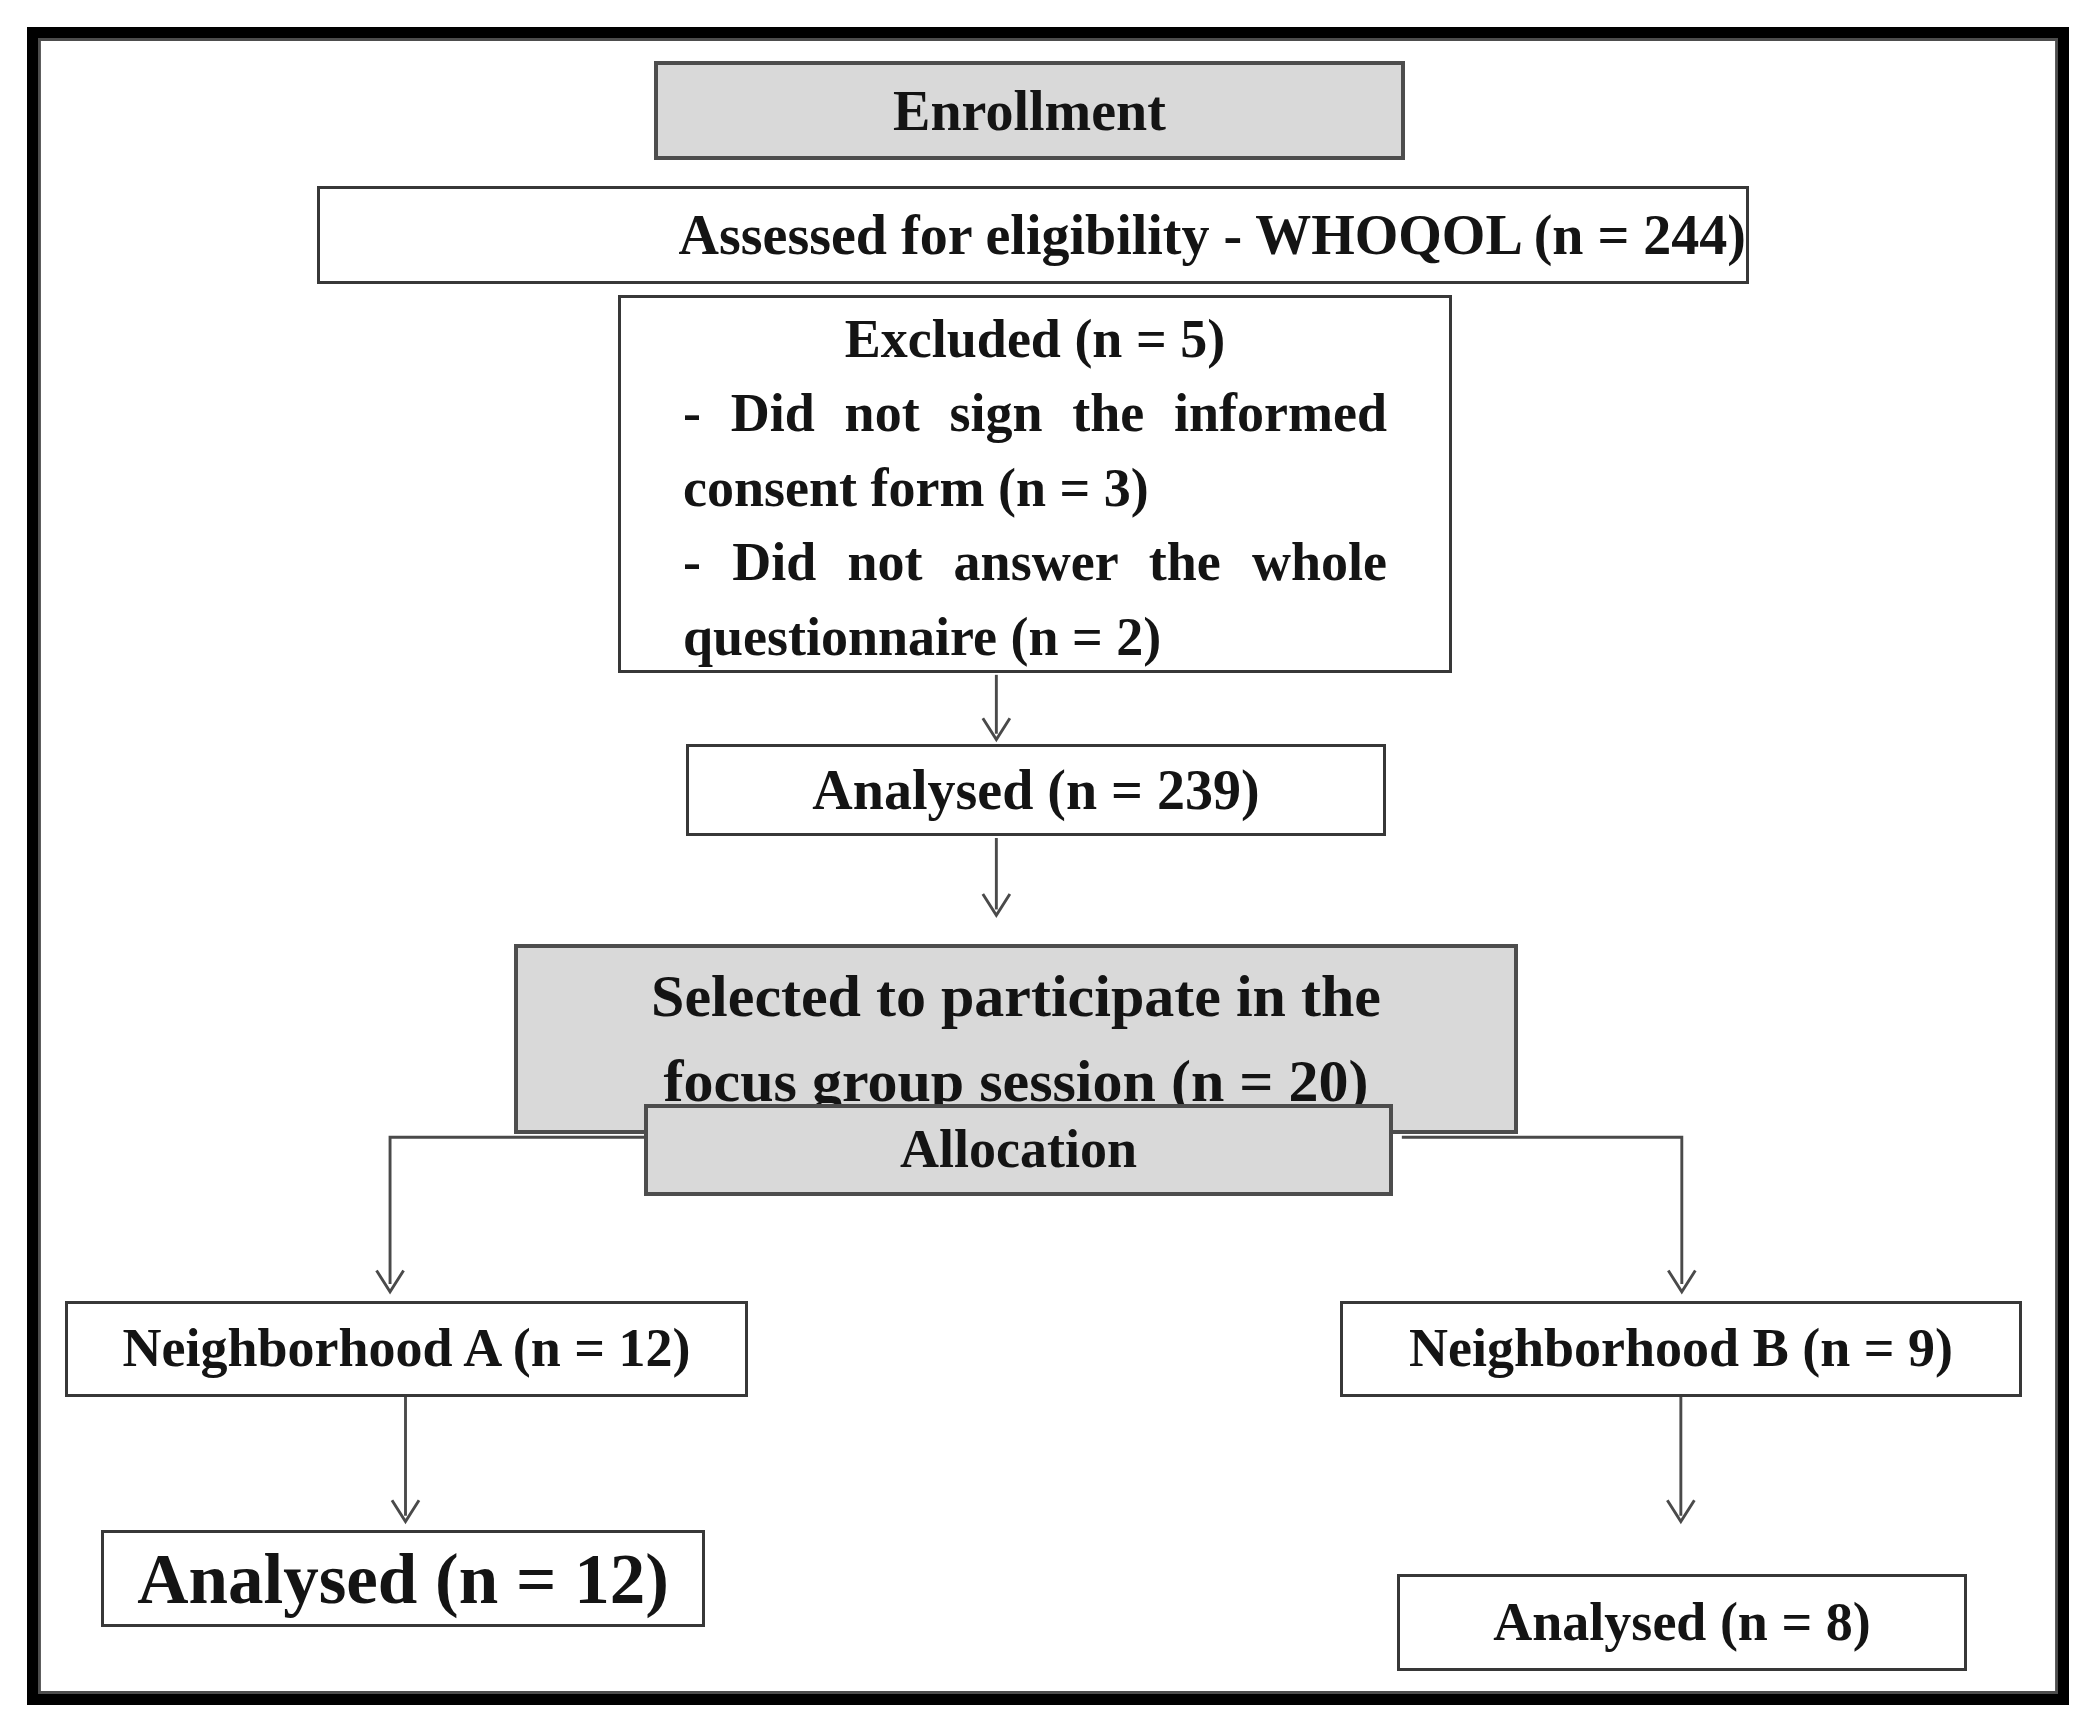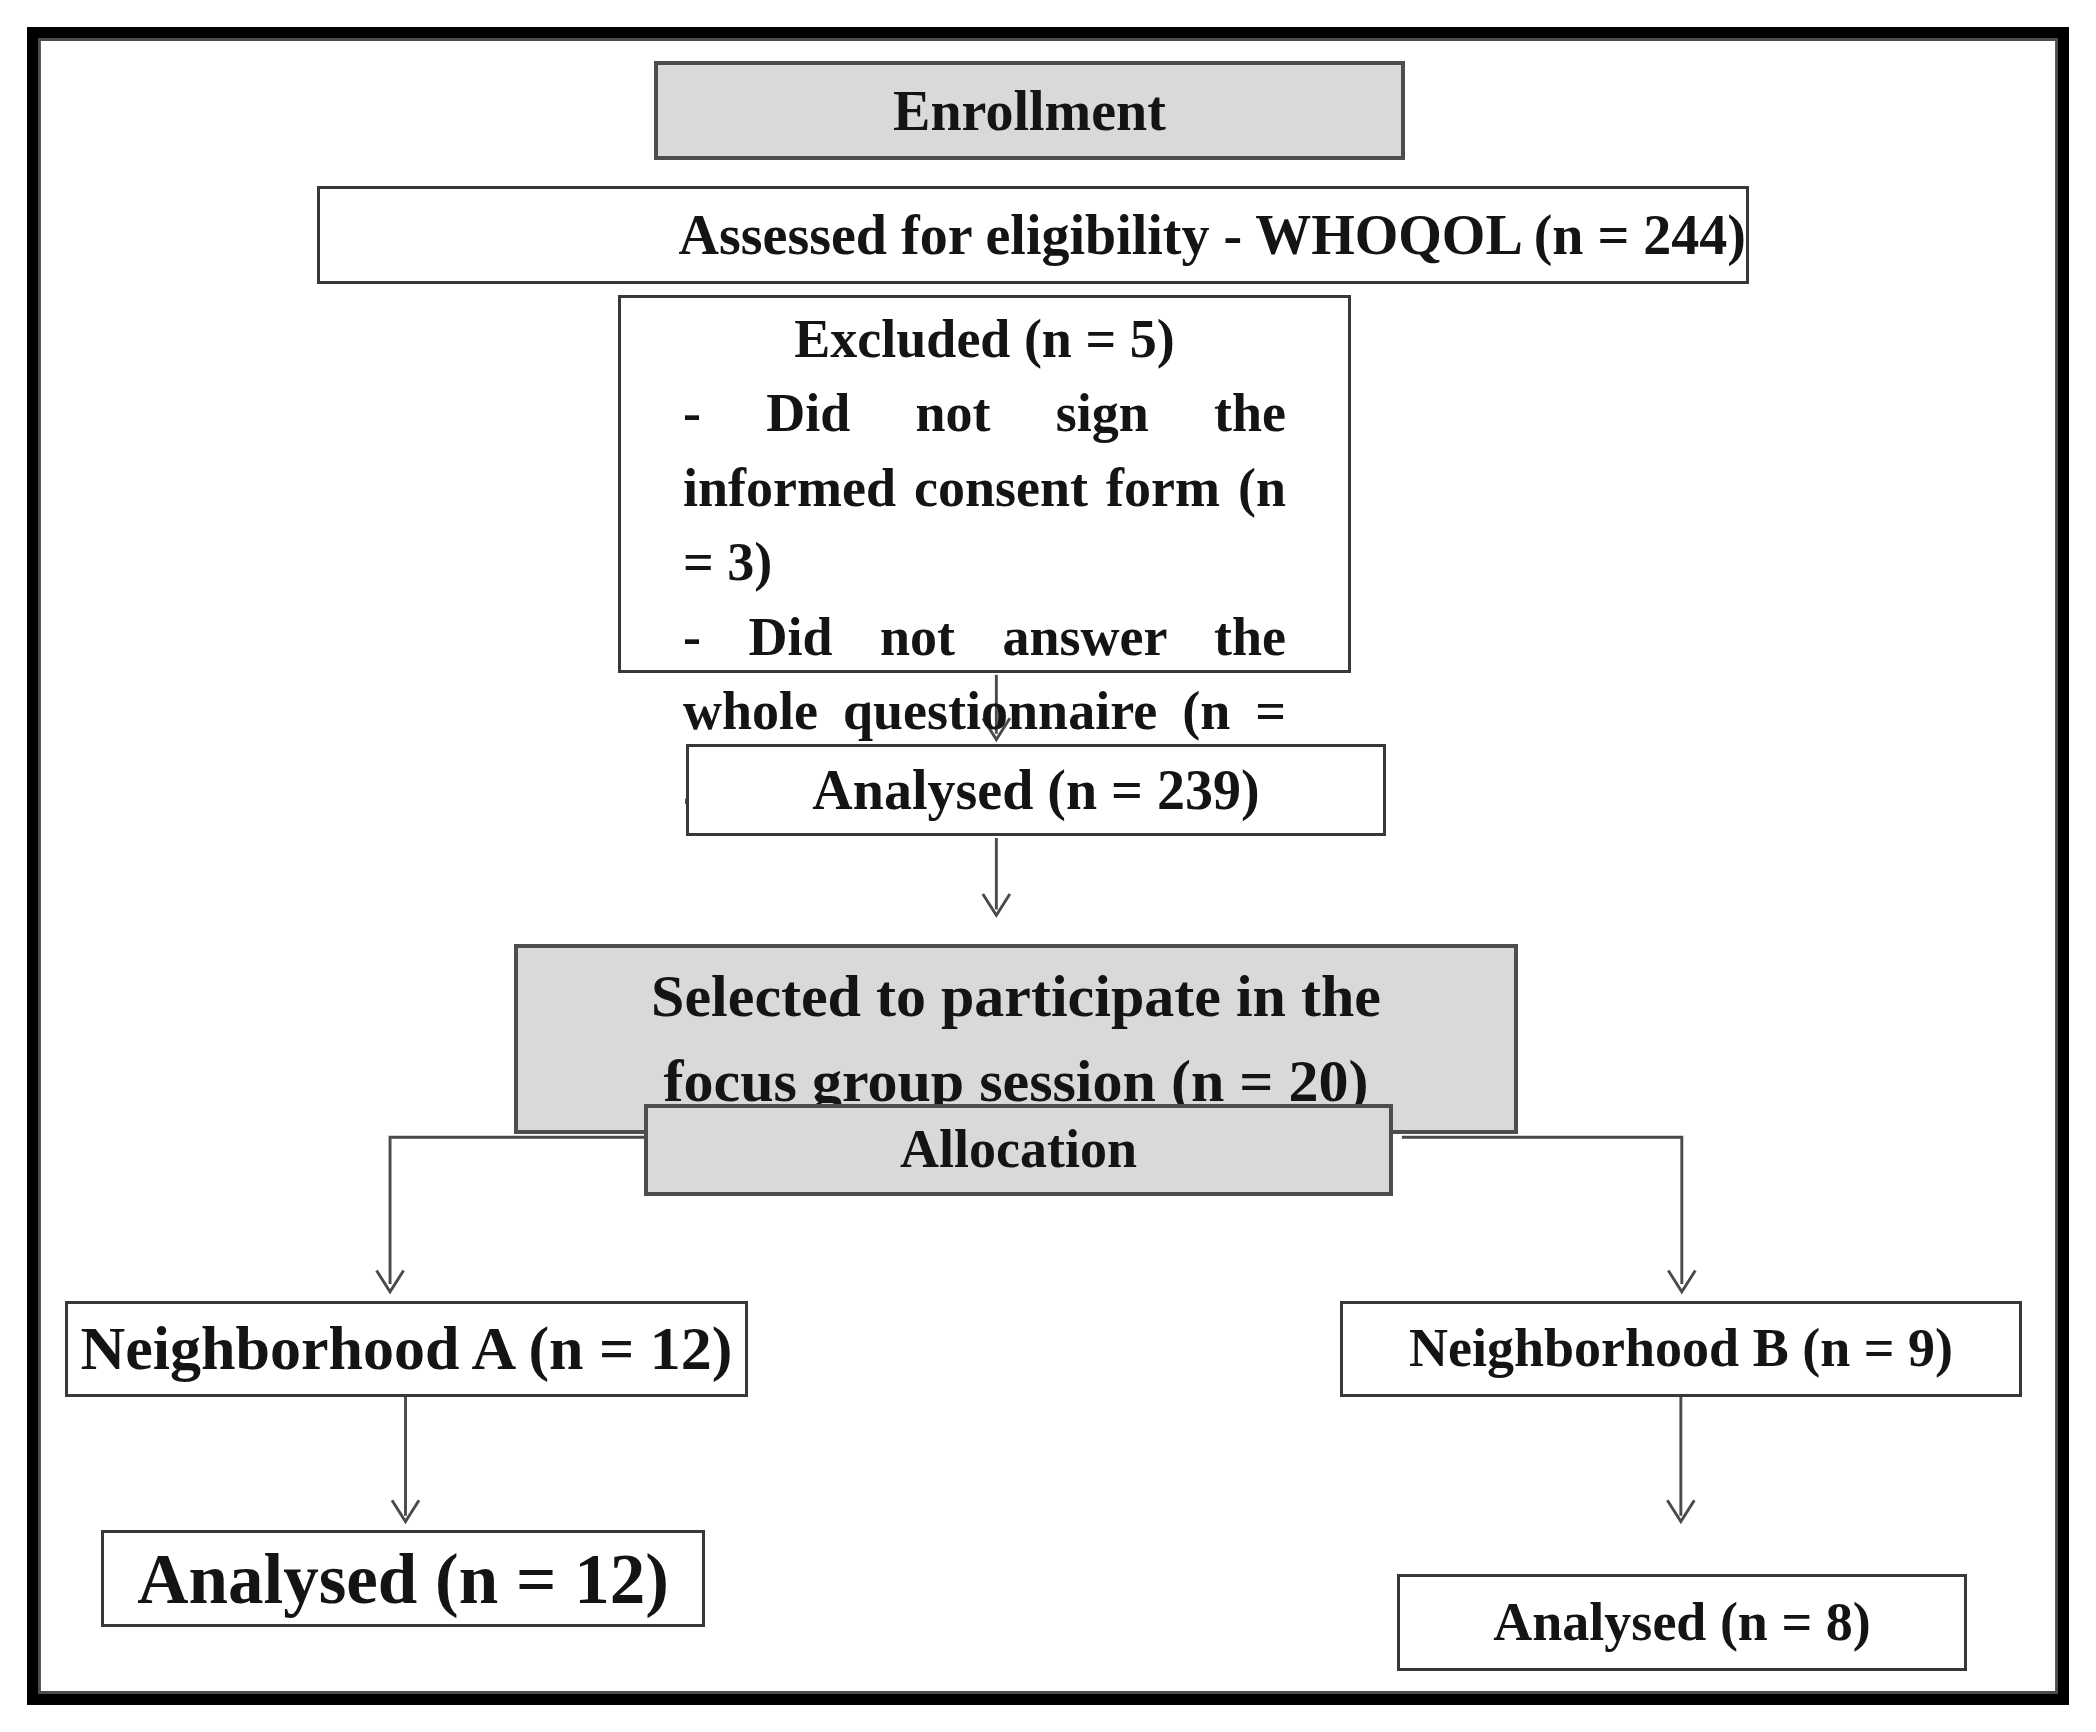--- a/index.html
+++ b/index.html
@@ -36,34 +36,34 @@
     border: 3.9px solid #383838;
     line-height: 1.25;
   }
   .box.gray {
     background: #d9d9d9;
     border: 4.8px solid #4d4d4d;
   }
   #box-enrollment   { left: 654px;  top: 61px;   width: 751px;  height: 99px; font-size: 56px; }
   #box-assessed     { left: 317px;  top: 186px;  width: 1432px; height: 98px; font-size: 56px; justify-content: flex-end; }
   #box-excluded     {
-    left: 618px;  top: 295px;  width: 733px;  height: 378px;
+    left: 618px;  top: 295px;  width: 834px;  height: 378px;
     font-size: 54px;
     display: block;
     padding: 3.9px 62px 0 62px;
     text-align: center;
     line-height: 1.38;
   }
   .excluded-title   { text-align: center; }
   .excluded-item    { text-align: justify; }
   #box-analysed-all { left: 686px;  top: 744px;  width: 700px;  height: 92px;  font-size: 56px; }
   #box-selected     { left: 514px;  top: 924px;  width: 1004px; height: 190px; font-size: 60px; line-height: 1.42; margin-top: 20px; }
   #box-selected .wrap-limit { max-width: 869px; }
   #box-allocation   { left: 644px;  top: 1104px; width: 749px;  height: 92px;  font-size: 54px; }
-  #box-neigh-a      { left: 65px;   top: 1301px; width: 683px;  height: 96px;  font-size: 62px; }
+  #box-neigh-a      { left: 65px;   top: 1301px; width: 683px;  height: 96px;  font-size: 54px; }
   #box-neigh-b      { left: 1340px; top: 1301px; width: 682px;  height: 96px;  font-size: 54px; }
   #box-analysed-a   { left: 101px;  top: 1530px; width: 604px;  height: 97px; font-size: 71px; align-items: flex-end; }
   #box-analysed-b   { left: 1397px; top: 1530px; width: 570px;  height: 97px; font-size: 54px; margin-top: 44px; }
   .edge { stroke: #4a4a4a; stroke-width: 3; fill: none; }
 </style>
 </head>
 <body>
 
 <div class="canvas">
 

